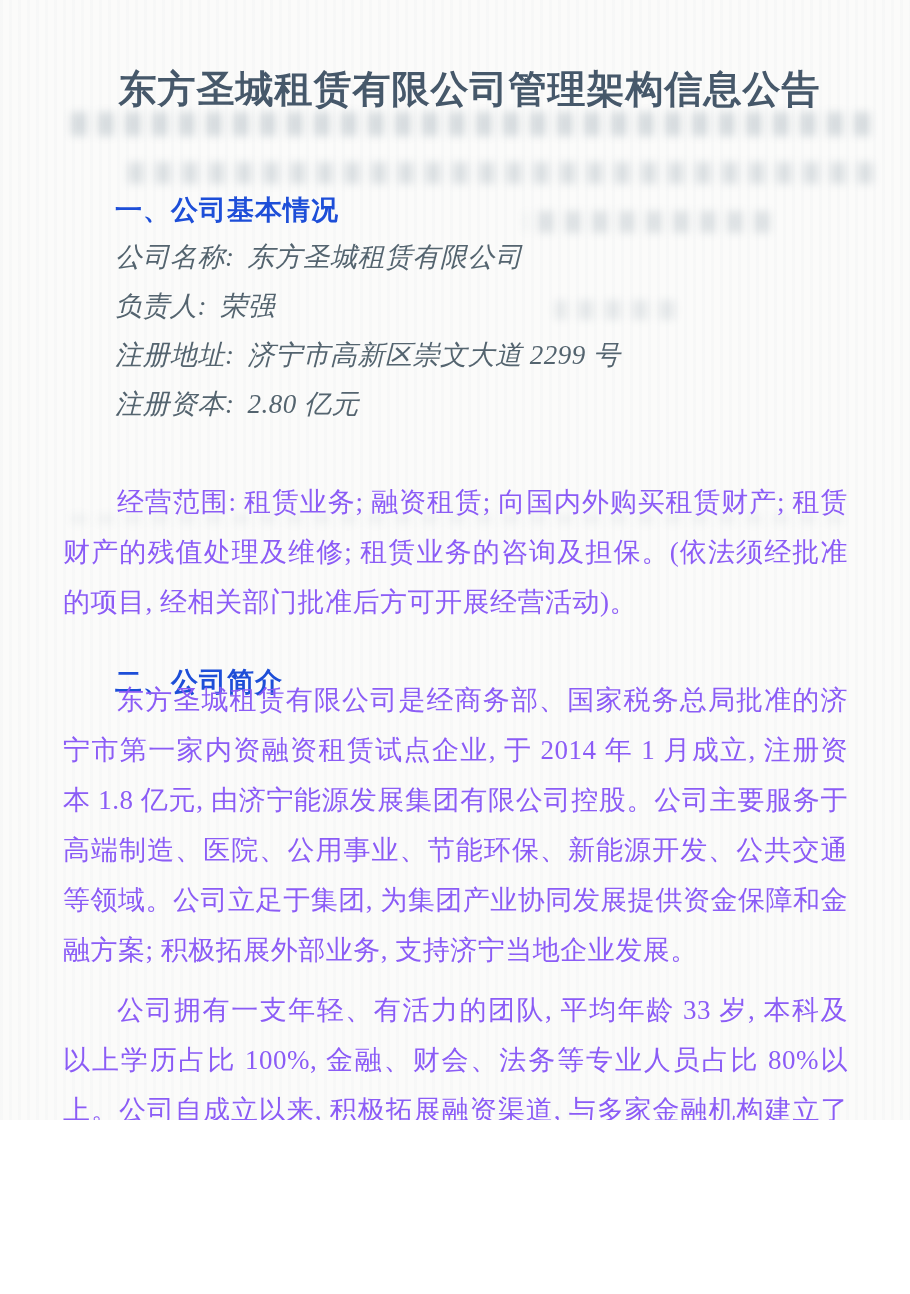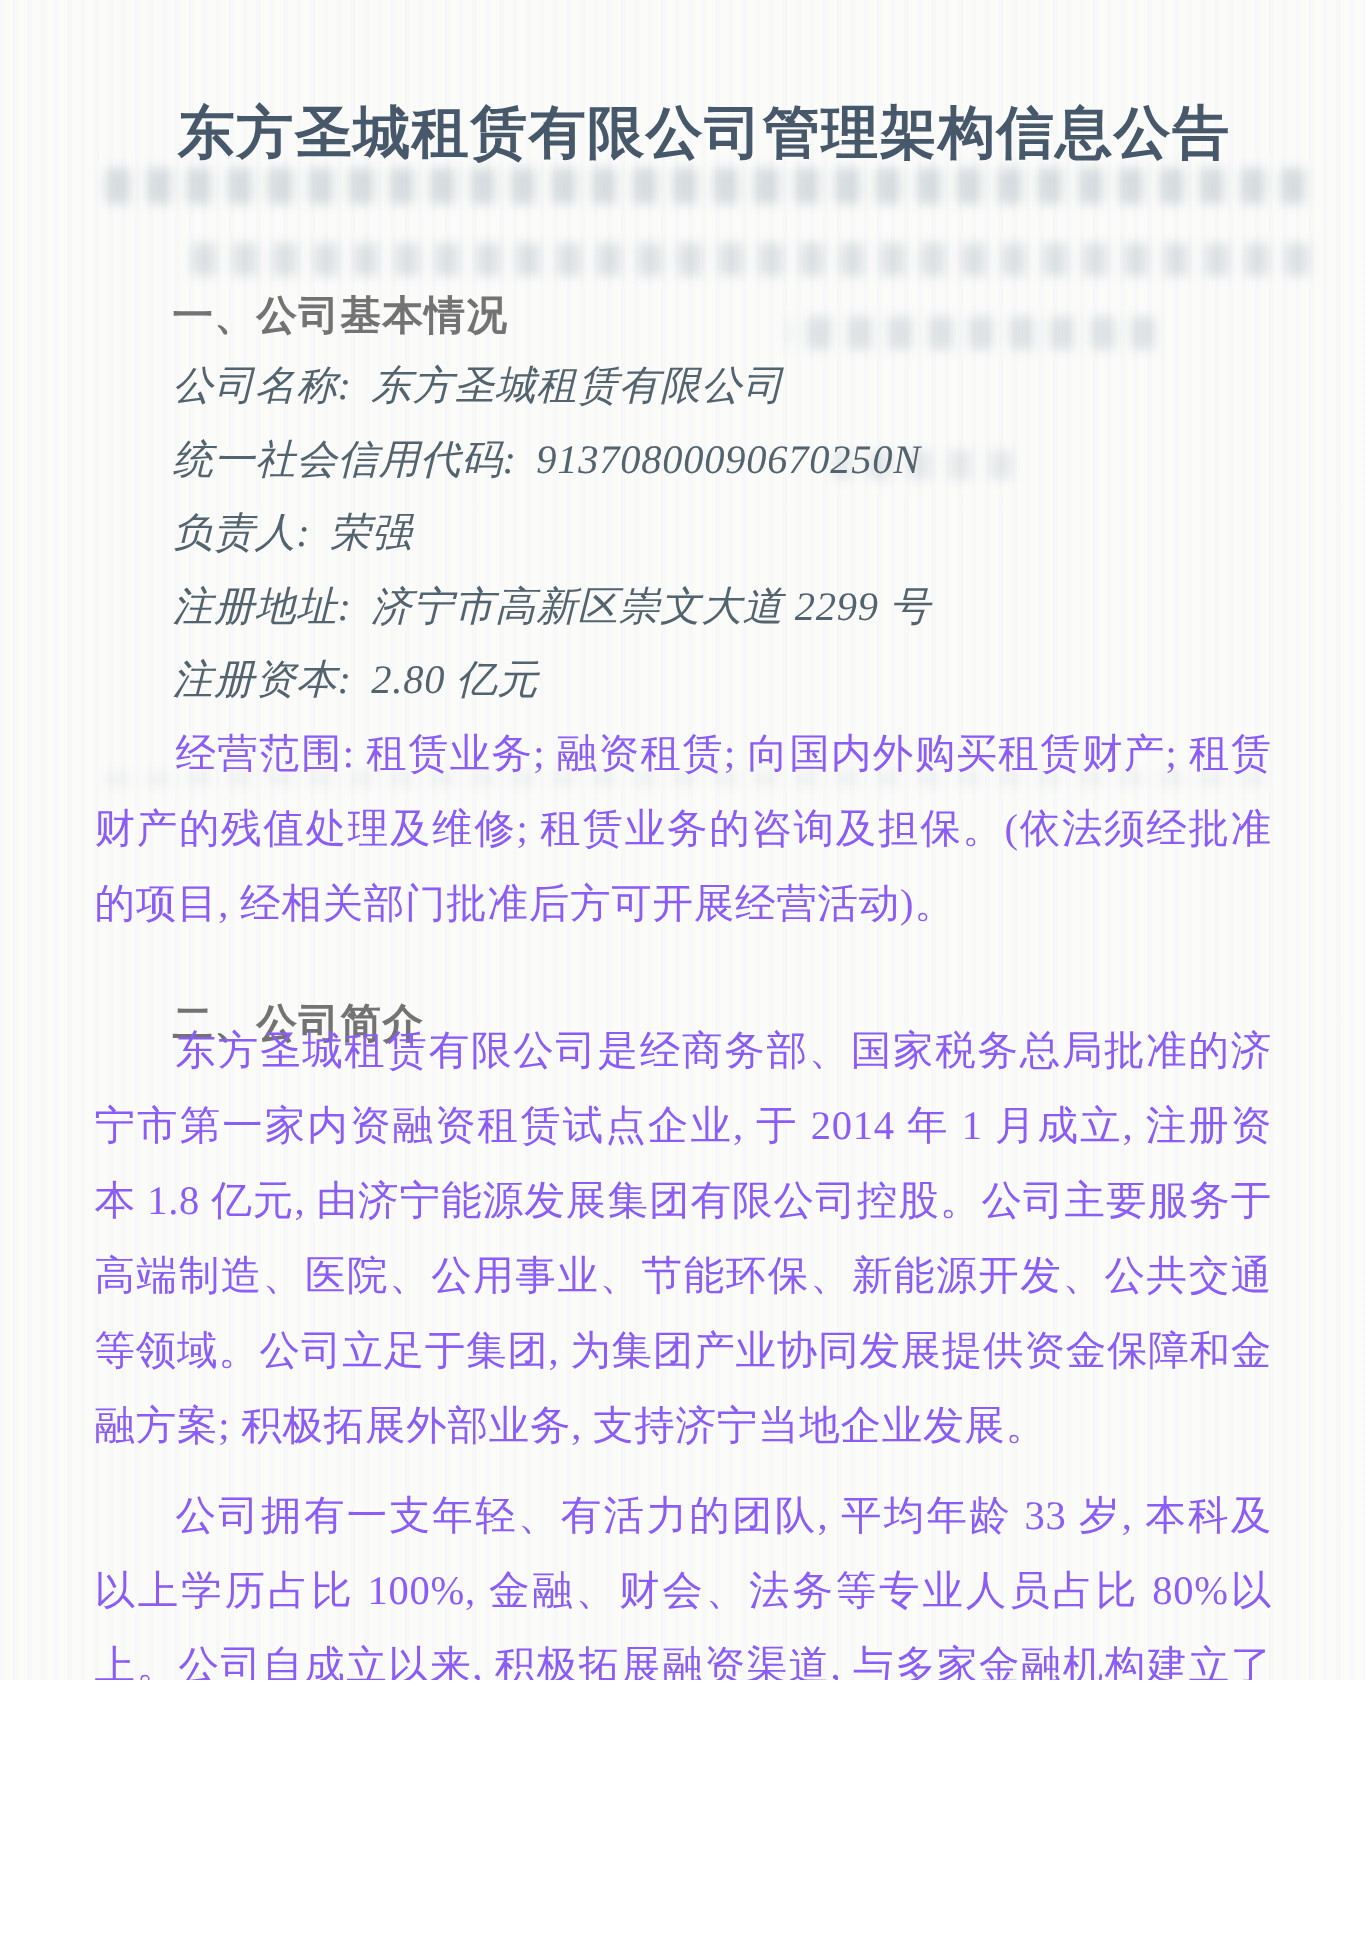--- a/index.html
+++ b/index.html
@@ -40,21 +40,21 @@
   .g1{left:70px;top:112px;width:800px;height:24px;opacity:.42;}
   .g2{left:128px;top:162px;width:745px;opacity:.34;}
   .g3{left:525px;top:211px;width:245px;opacity:.34;}
   .g4{left:555px;top:300px;width:120px;height:20px;opacity:.24;}
   .g5{left:63px;top:514px;width:780px;height:10px;opacity:.12;}
   .sec-heading{
     position:absolute;left:63px;width:785px;
     padding-left:52px;box-sizing:border-box;
     font-family:"Liberation Sans","DejaVu Sans",sans-serif;
     font-weight:bold;font-size:27px;line-height:34px;
-    color:#737373;letter-spacing:1px;
+    color:#1d4ed8;letter-spacing:1px;
   }
   .sec1-heading{top:193px;}
   .sec2-heading{top:637px;margin-top:28px;}
   .fields{position:absolute;left:63px;top:233px;width:785px;}
   .field-line{
     padding-left:52px;
     font-size:27px;line-height:49px;
     letter-spacing:.5px;white-space:nowrap;font-style:italic;
   }
   .f-value{margin-left:13px;}
@@ -87,23 +87,20 @@
 
   <h1 class="doc-title">东方圣城租赁有限公司管理架构信息公告</h1>
 
   <div class="sec-heading sec1-heading">一、公司基本情况</div>
 
   <div class="fields">
     <div class="field-line">
       <span class="f-label">公司名称:</span><span class="f-value">东方圣城租赁有限公司</span>
     </div>
     <div class="field-line">
-      <span class="f-label">统一社会信用代码:</span><span class="f-value">91370800090670250N</span>
-    </div>
-    <div class="field-line">
       <span class="f-label">负责人:</span><span class="f-value">荣强</span>
     </div>
     <div class="field-line">
       <span class="f-label">注册地址:</span><span class="f-value">济宁市高新区崇文大道 2299 号</span>
     </div>
     <div class="field-line">
       <span class="f-label">注册资本:</span><span class="f-value">2.80 亿元</span>
     </div>
   </div>
 

